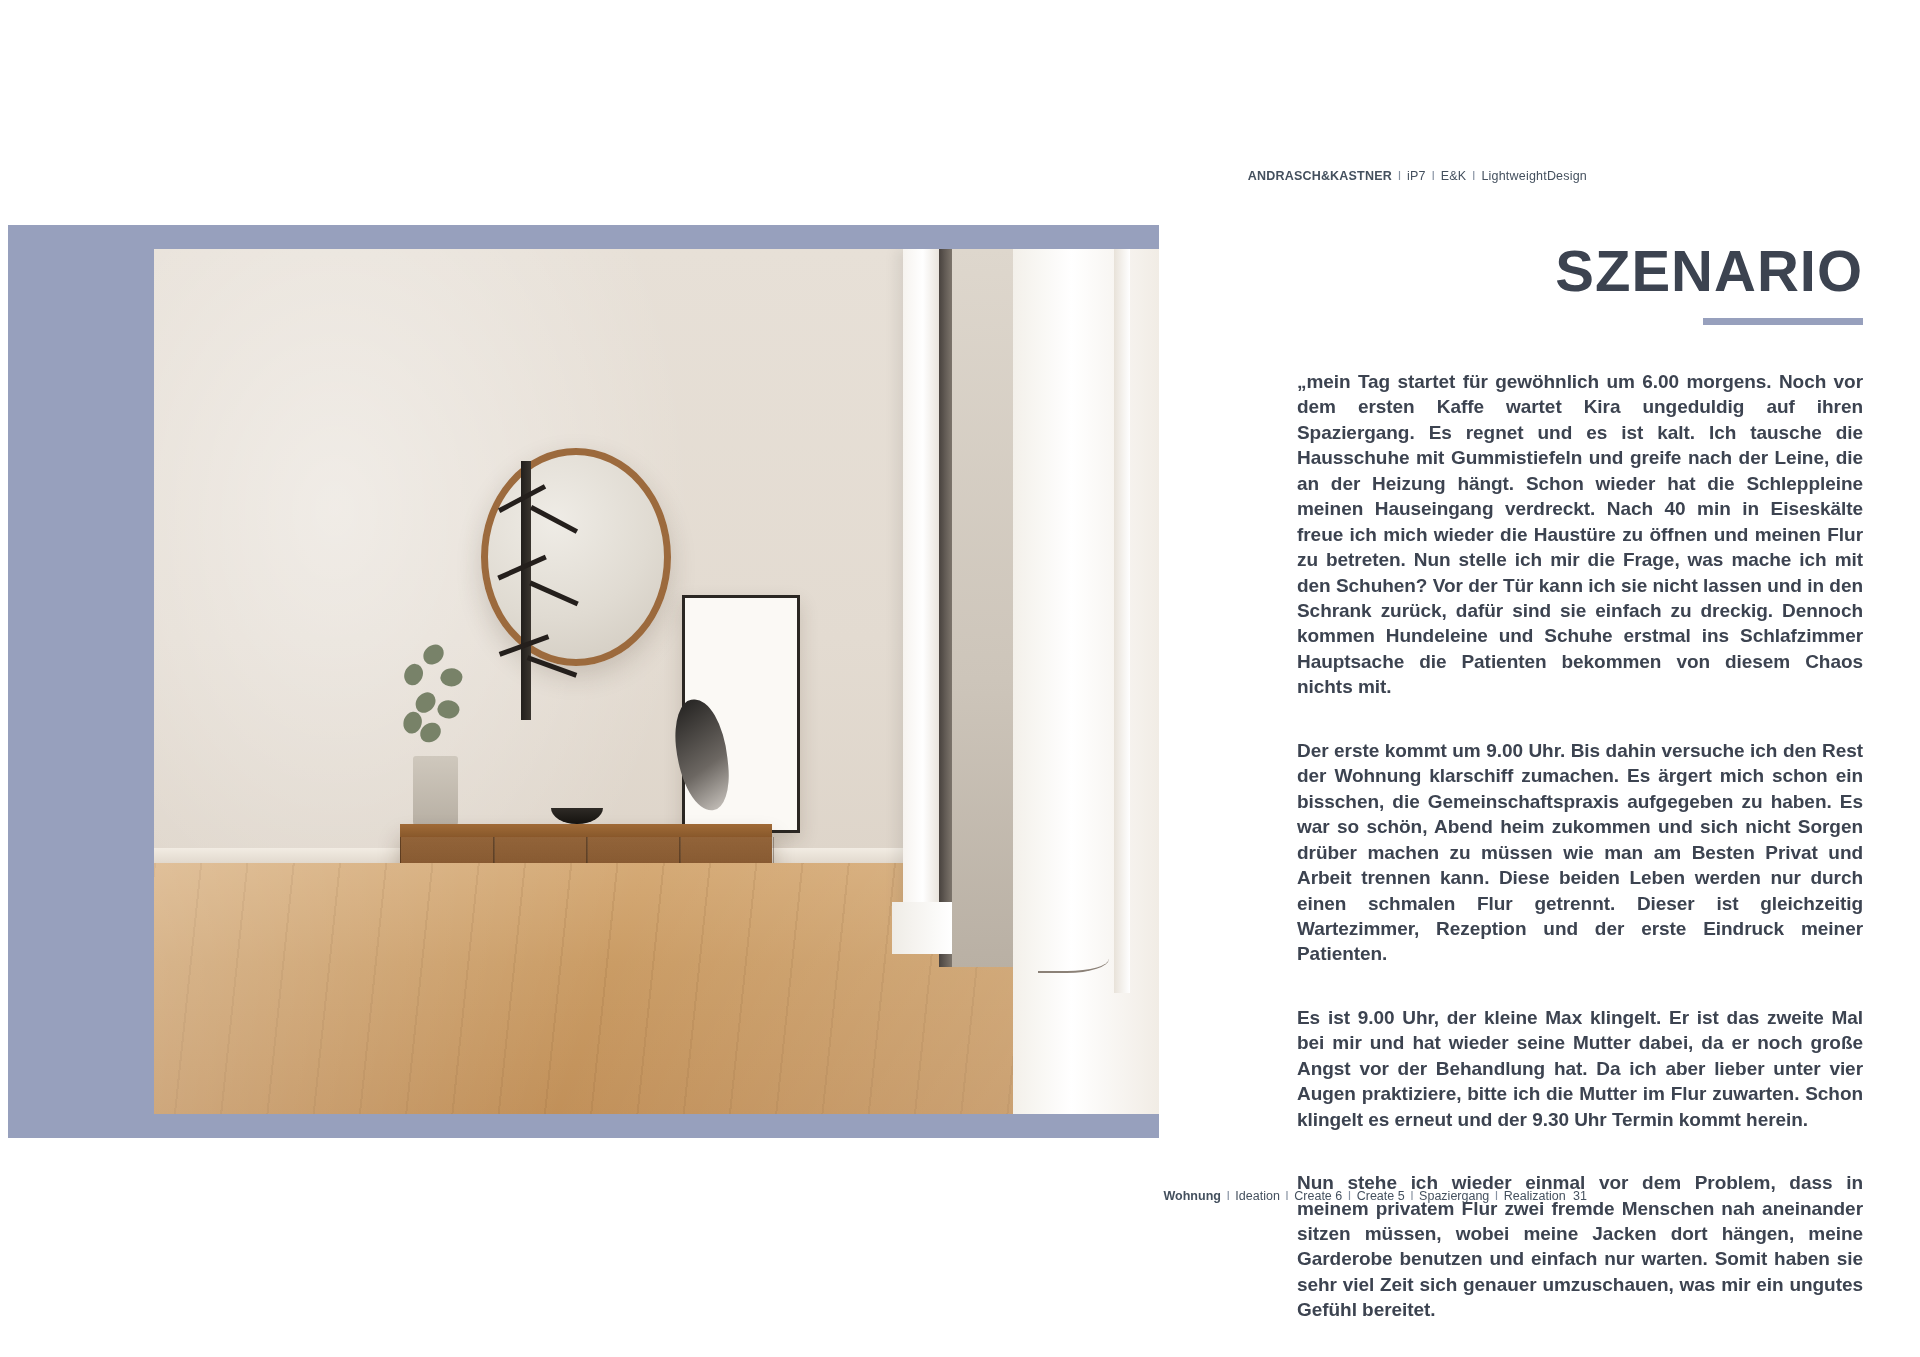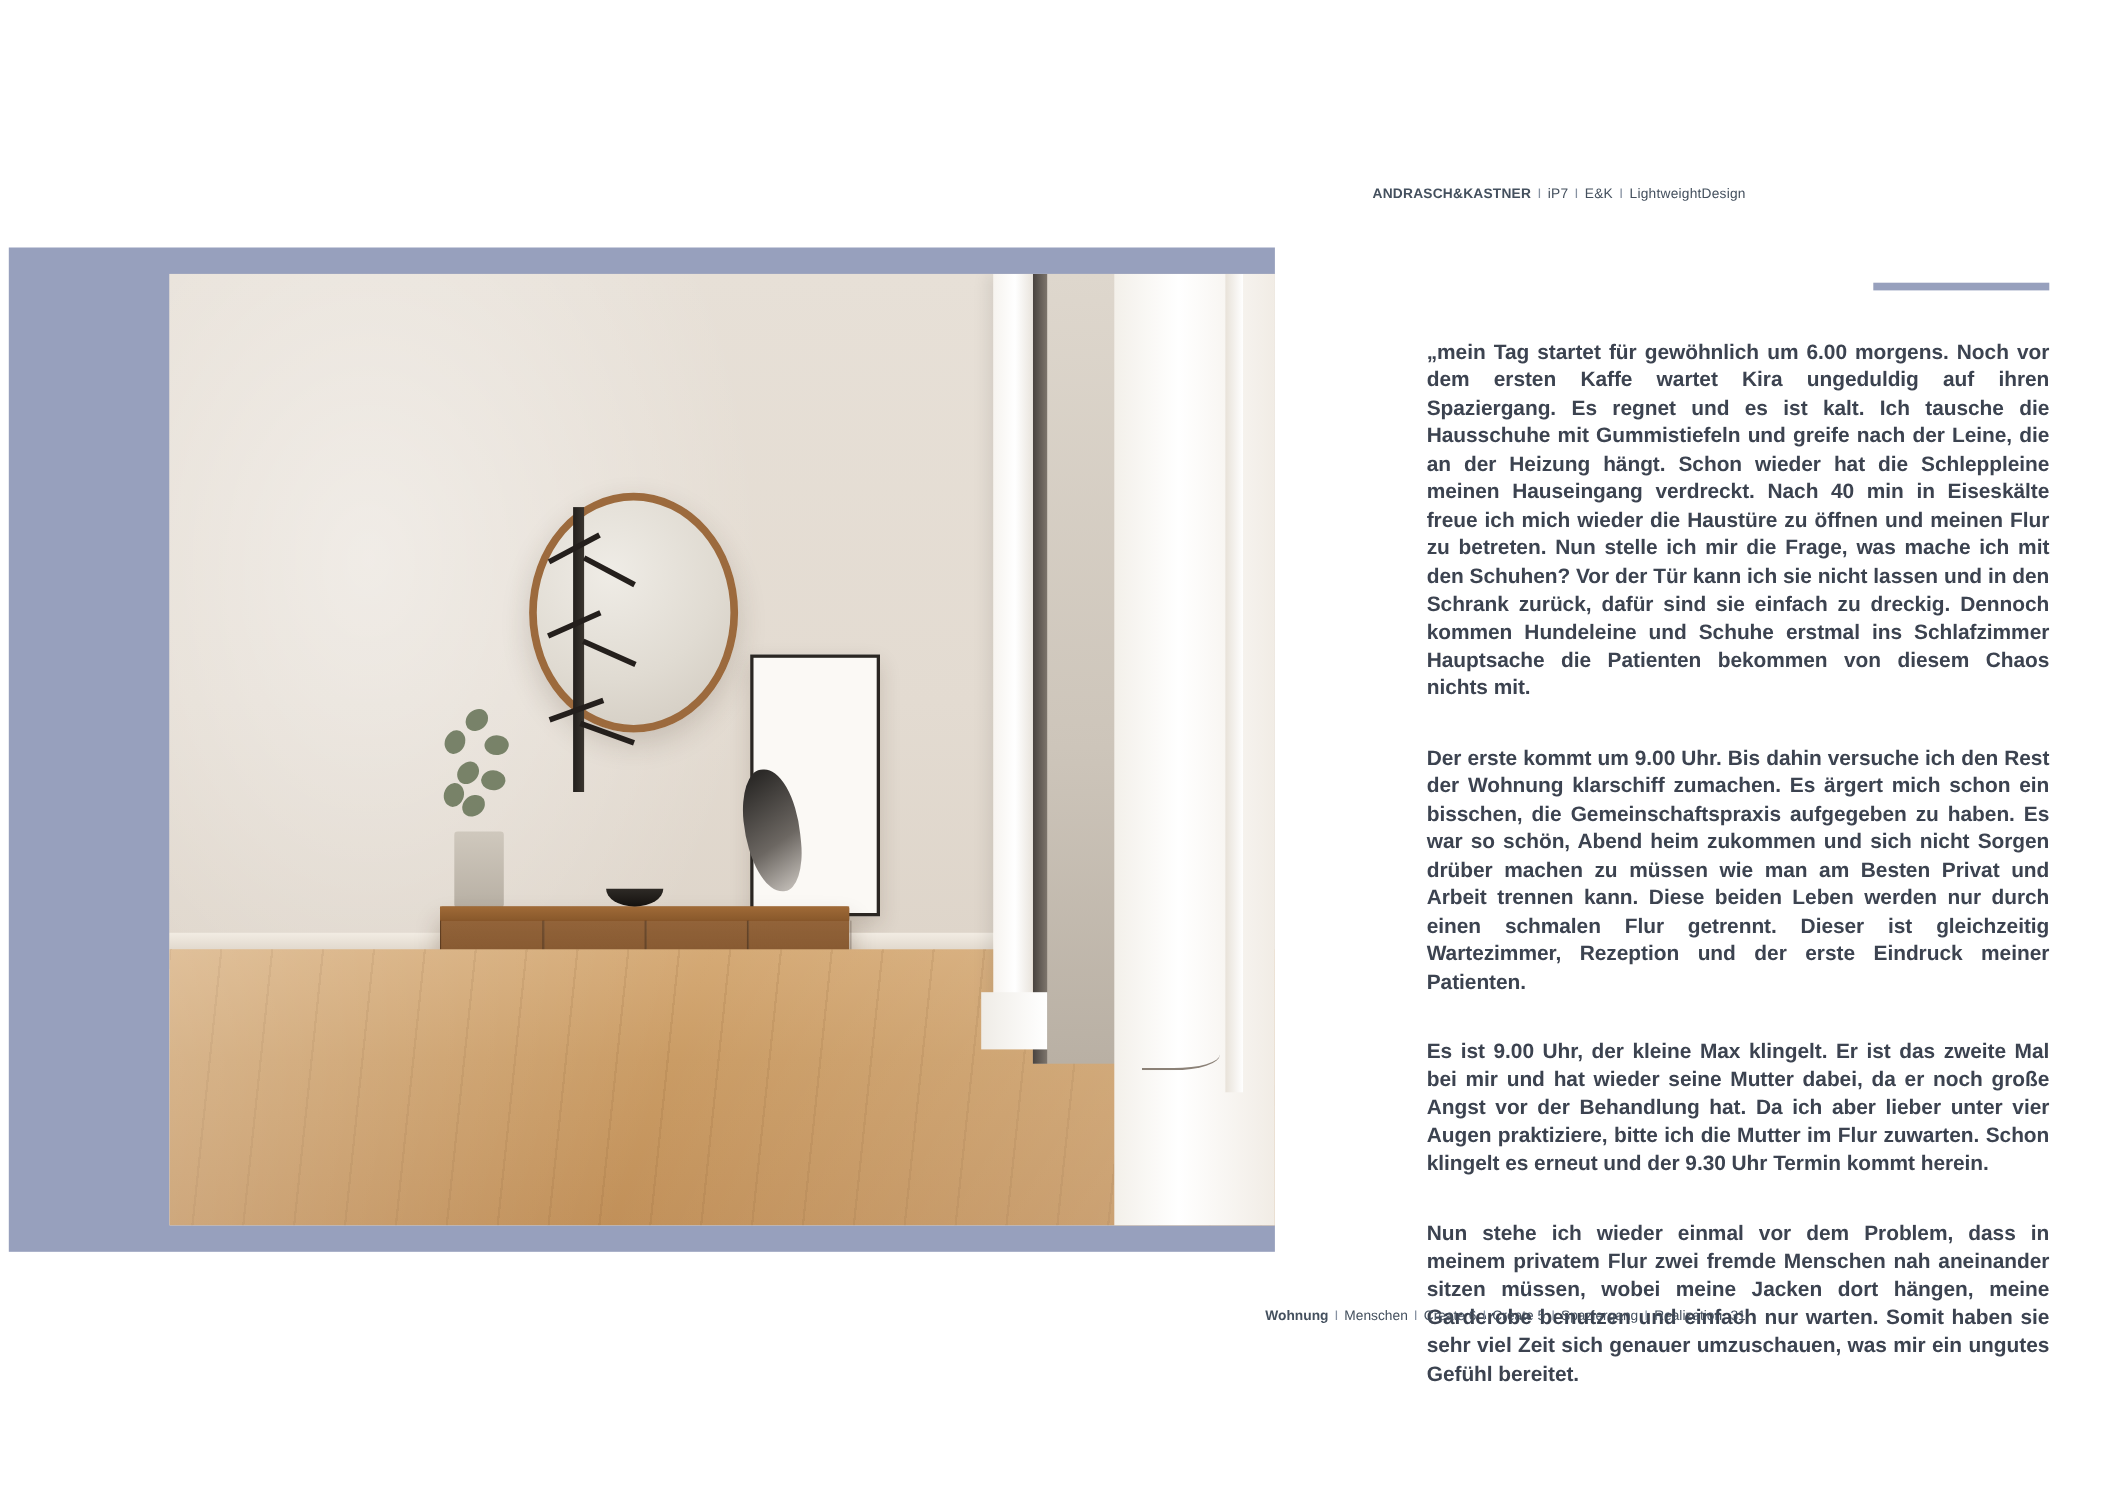--- a/index.html
+++ b/index.html
@@ -355,34 +355,35 @@
       <div class="ph-doorgap-dark"></div>
       <div class="ph-doorframe"></div>
       <div class="ph-doorframe-base"></div>
       <div class="ph-door"></div>
       <div class="ph-door-edge"></div>
       <div class="ph-cable"></div>
     </div>
   </div>
 
   <div class="content">
+    <h1 class="title">SZENARIO</h1>
     <div class="rule"></div>
 
     <div class="paras">
       <p class="para">„mein Tag startet für gewöhnlich um 6.00 morgens. Noch vor dem ersten Kaffe wartet Kira ungeduldig auf ihren Spaziergang. Es regnet und es ist kalt. Ich tausche die Hausschuhe mit Gummistiefeln und greife nach der Leine, die an der Heizung hängt. Schon wieder hat die Schleppleine meinen Hauseingang verdreckt. Nach 40 min in Eiseskälte freue ich mich wieder die Haustüre zu öffnen und meinen Flur zu betreten. Nun stelle ich mir die Frage, was mache ich mit den Schuhen? Vor der Tür kann ich sie nicht lassen und in den Schrank zurück, dafür sind sie einfach zu dreckig. Dennoch kommen Hundeleine und Schuhe erstmal ins Schlafzimmer Hauptsache die Patienten bekommen von diesem Chaos nichts mit.</p>
       <p class="para">Der erste kommt um 9.00 Uhr. Bis dahin versuche ich den Rest der Wohnung klarschiff zumachen. Es ärgert mich schon ein bisschen, die Gemeinschaftspraxis aufgegeben zu haben. Es war so schön, Abend heim zukommen und sich nicht Sorgen drüber machen zu müssen wie man am Besten Privat und Arbeit trennen kann. Diese beiden Leben werden nur durch einen schmalen Flur getrennt. Dieser ist gleichzeitig Wartezimmer, Rezeption und der erste Eindruck meiner Patienten.</p>
       <p class="para">Es ist 9.00 Uhr, der kleine Max klingelt. Er ist das zweite Mal bei mir und hat wieder seine Mutter dabei, da er noch große Angst vor der Behandlung hat. Da ich aber lieber unter vier Augen praktiziere, bitte ich die Mutter im Flur zuwarten. Schon klingelt es erneut und der 9.30 Uhr Termin kommt herein.</p>
       <p class="para">Nun stehe ich wieder einmal vor dem Problem, dass in meinem privatem Flur zwei fremde Menschen nah aneinander sitzen müssen, wobei meine Jacken dort hängen, meine Garderobe benutzen und einfach nur warten. Somit haben sie sehr viel Zeit sich genauer umzuschauen, was mir ein ungutes Gefühl bereitet.</p>
     </div>
   </div>
 
   <div class="footer">
     <span class="active">Wohnung</span>
     <span class="sep">I</span>
-    <span>Menschen</span>
+    <span>Ideation</span>
     <span class="sep">I</span>
     <span>Create 6</span>
     <span class="sep">I</span>
     <span>Create 5</span>
     <span class="sep">I</span>
     <span>Spaziergang</span>
     <span class="sep">I</span>
     <span>Realization</span>
     <span class="pageno">31</span>
   </div>

